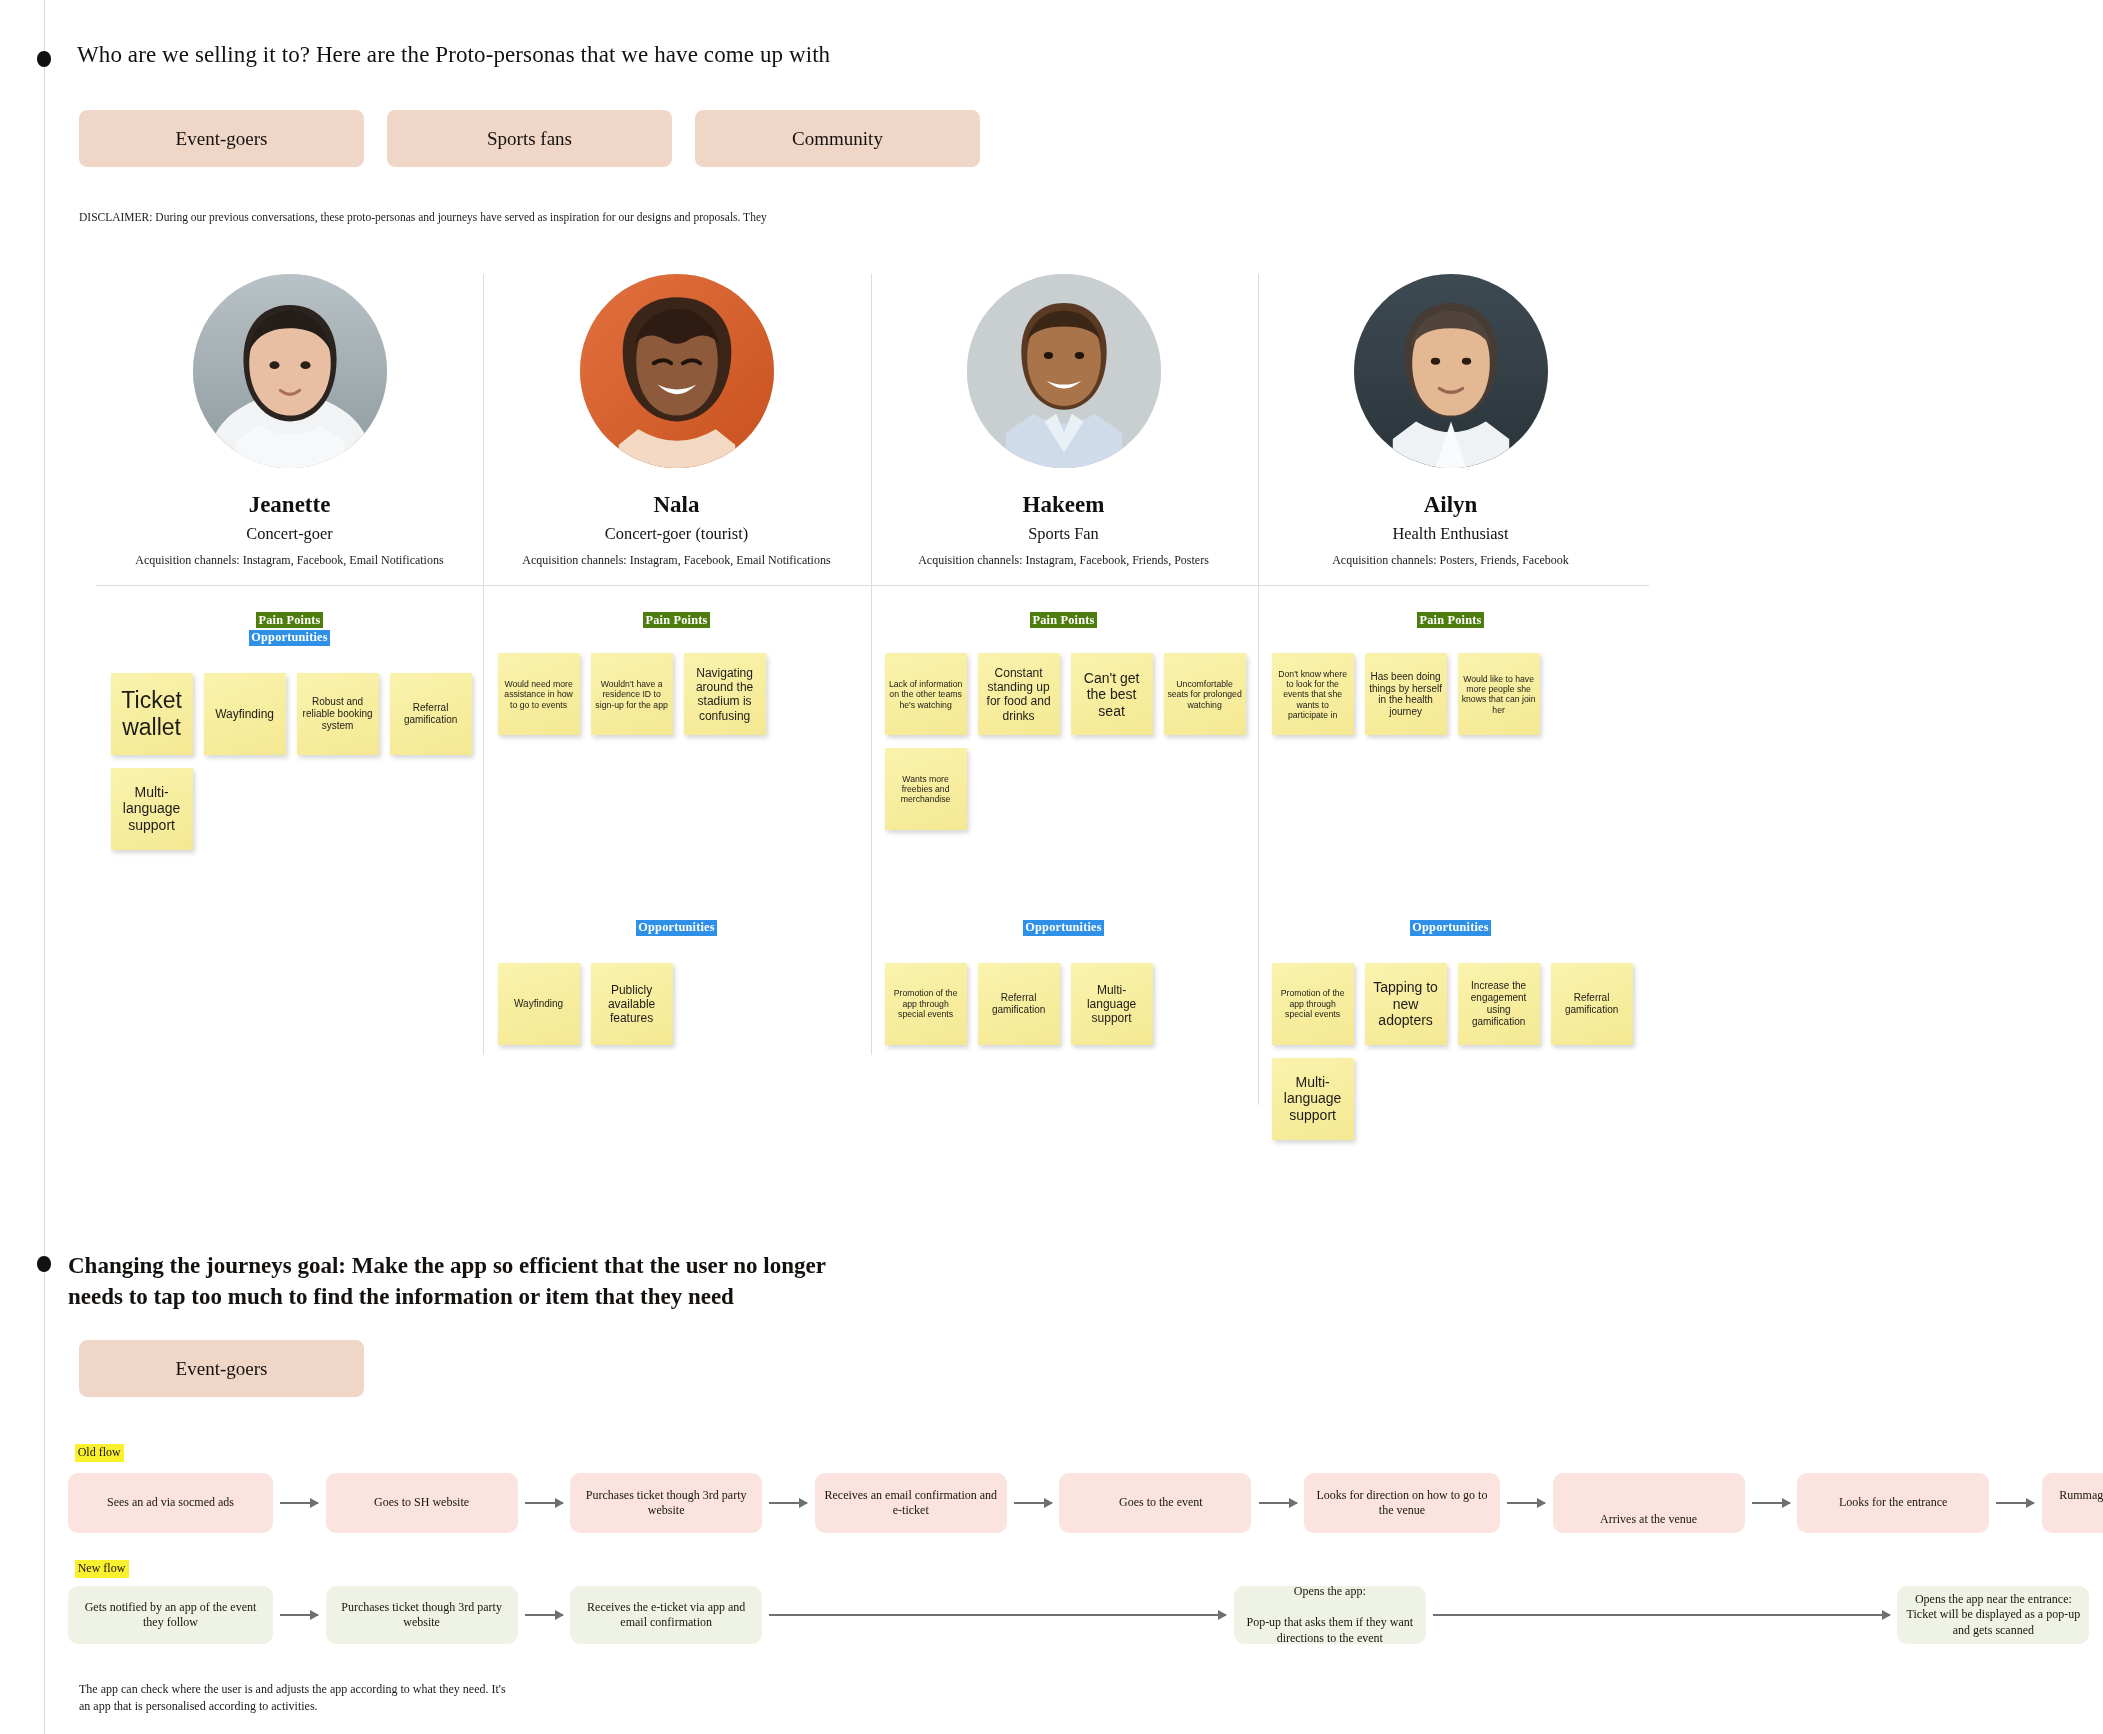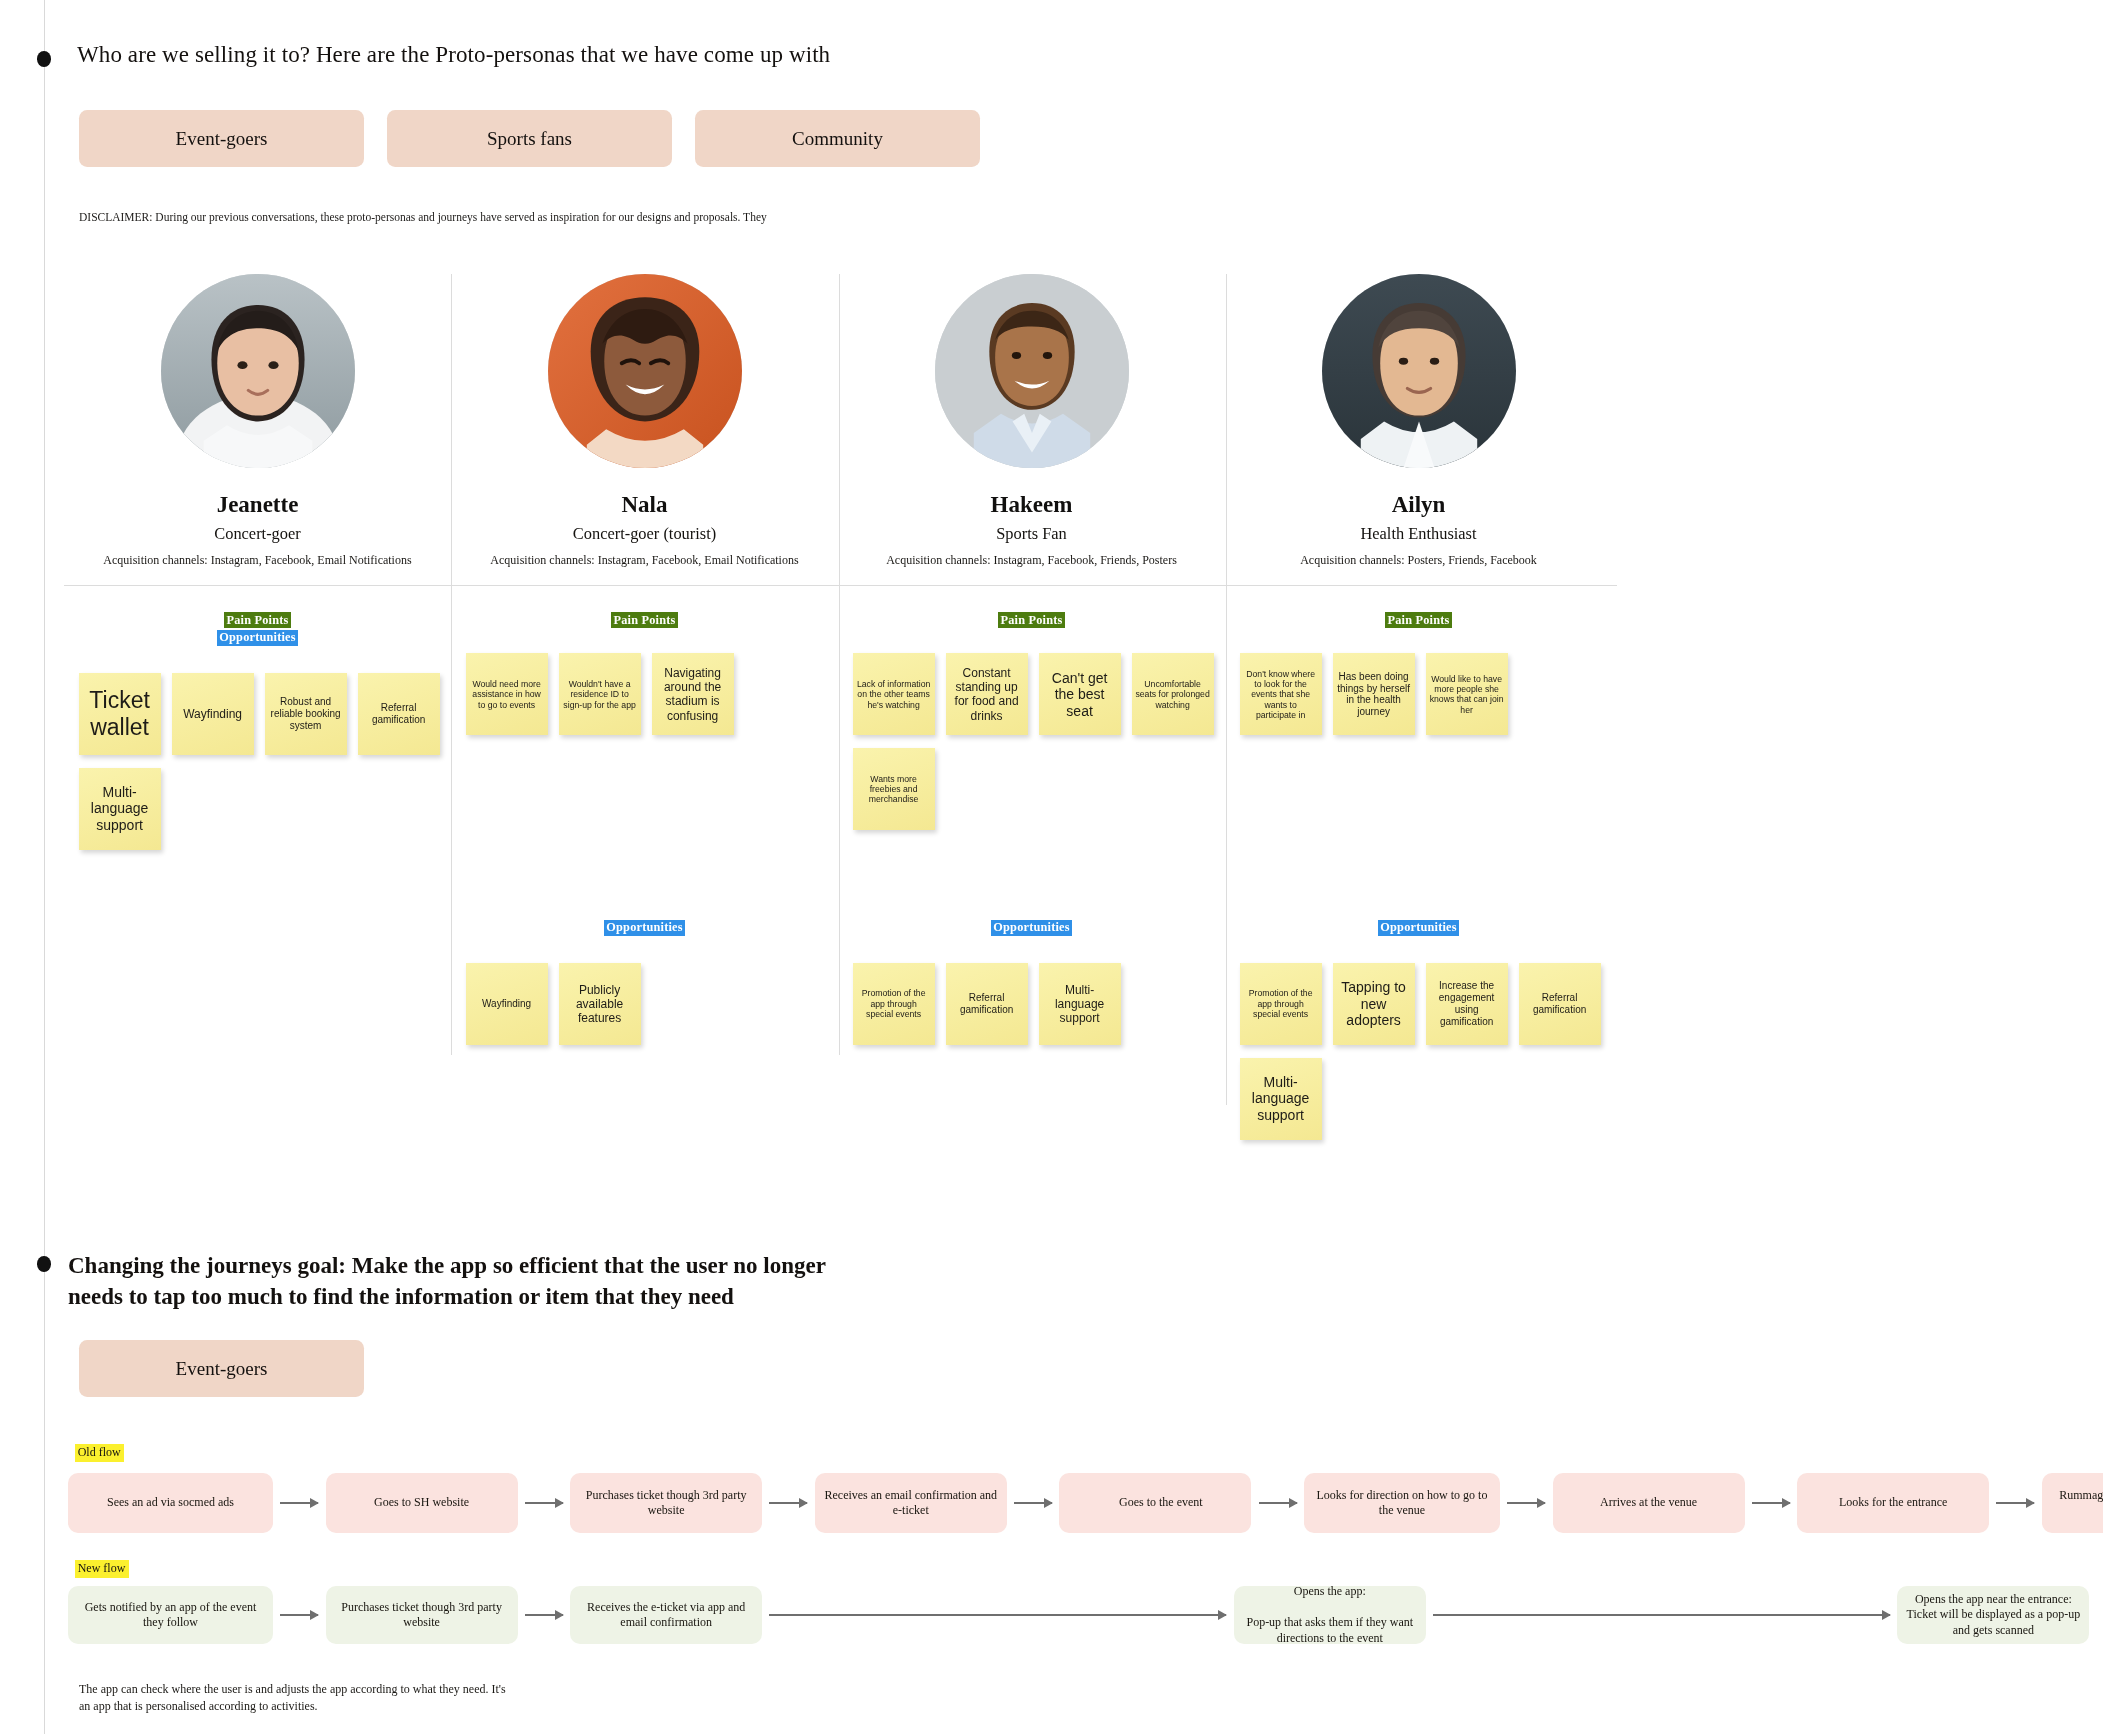--- a/index.html
+++ b/index.html
@@ -55,21 +55,21 @@
     left: 79px; top: 209px;
     font-size: 11.5px;
     line-height: 16.4px;
     color: #1d1b19;
     width: 914px;
   }
 
   
   .board {
     position: absolute;
-    left: 64px; top: 274px;
+    left: 96px; top: 274px;
     width: 1988px;
   }
   .persona-cols {
     position: relative;
     display: flex;
     width: 1988px;
   }
   .pcol {
     width: 387px;
     position: relative;
@@ -435,21 +435,21 @@
     </div>
     <div class="arrow" style="width: 38px; margin: 0px 7.3px;"></div>
     <div class="fbox old" style="width: 192px; height: 60px; display: flex; flex-direction: column; justify-content: center; padding-left: 20px;">
       <span>Goes to the event</span>
     </div>
     <div class="arrow" style="width: 38px; margin: 0px 7.3px;"></div>
     <div class="fbox old" style="width: 196px; height: 60px; display: flex; flex-direction: column; justify-content: center;">
       <span>Looks for direction on how to go to the venue</span>
     </div>
     <div class="arrow" style="width: 38px; margin: 0px 7.3px;"></div>
-    <div class="fbox old" style="width: 192px; height: 60px; display: flex; flex-direction: column; justify-content: center;">
+    <div class="fbox old" style="width: 192px; height: 60px; display: flex; flex-direction: column; justify-content: flex-end;">
       <span>Arrives at the venue</span>
     </div>
     <div class="arrow" style="width: 38px; margin: 0px 7.3px;"></div>
     <div class="fbox old" style="width: 192px; height: 60px; display: flex; flex-direction: column; justify-content: center;">
       <span>Looks for the entrance</span>
     </div>
     <div class="arrow" style="width: 38px; margin: 0px 7.3px;"></div>
     <div class="fbox old" style="width: 201px; height: 60px; display: flex; flex-direction: column; justify-content: center;">
       <span>Rummages through their email for the e-ticket</span>
     </div>

